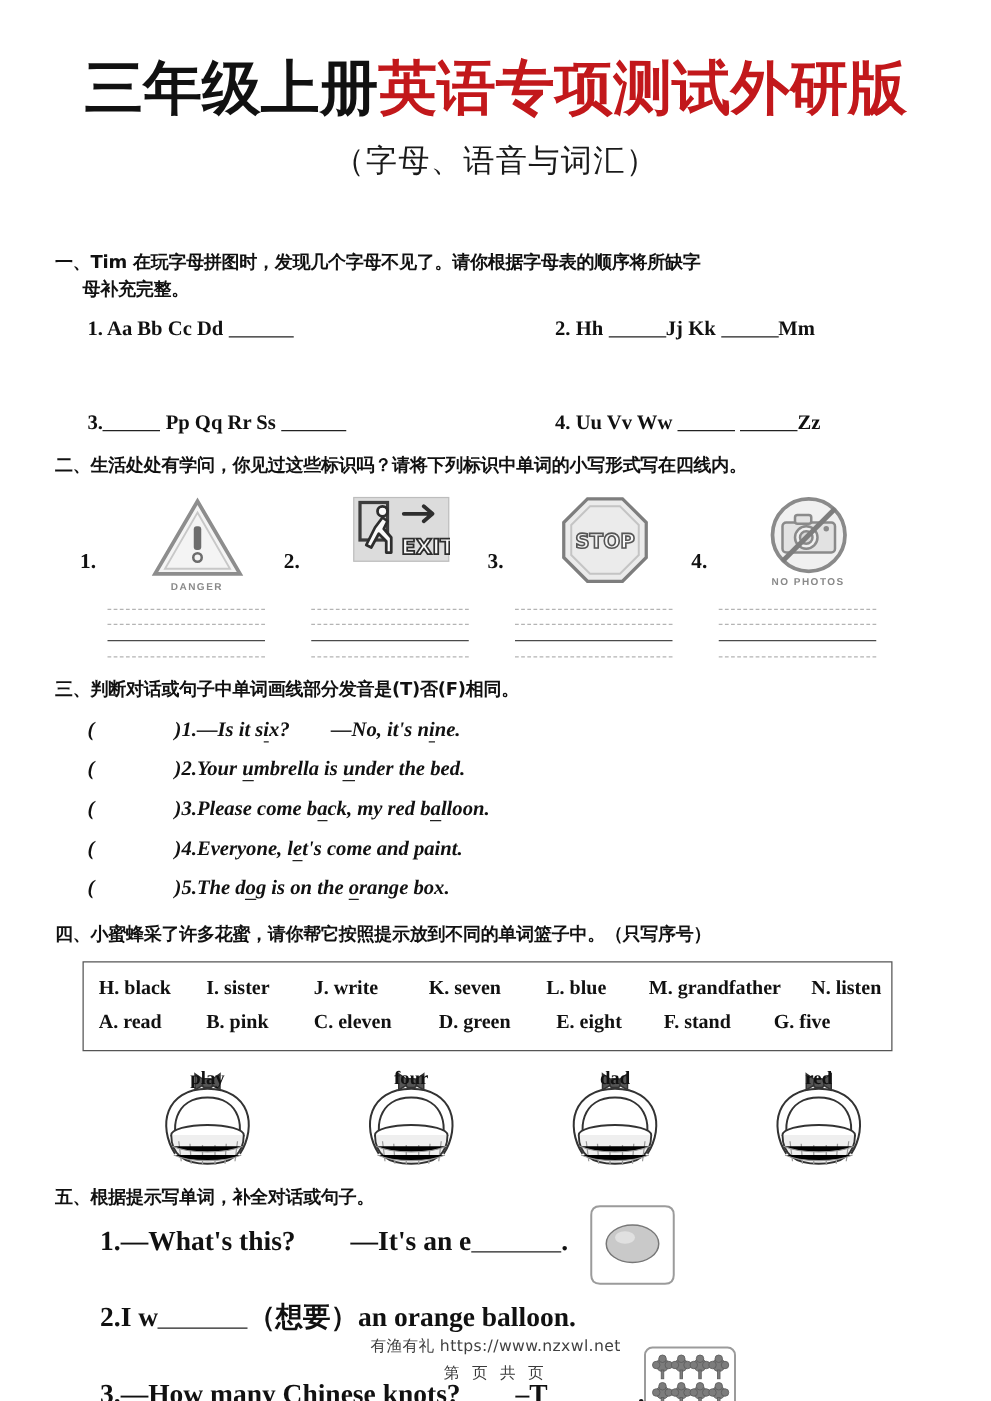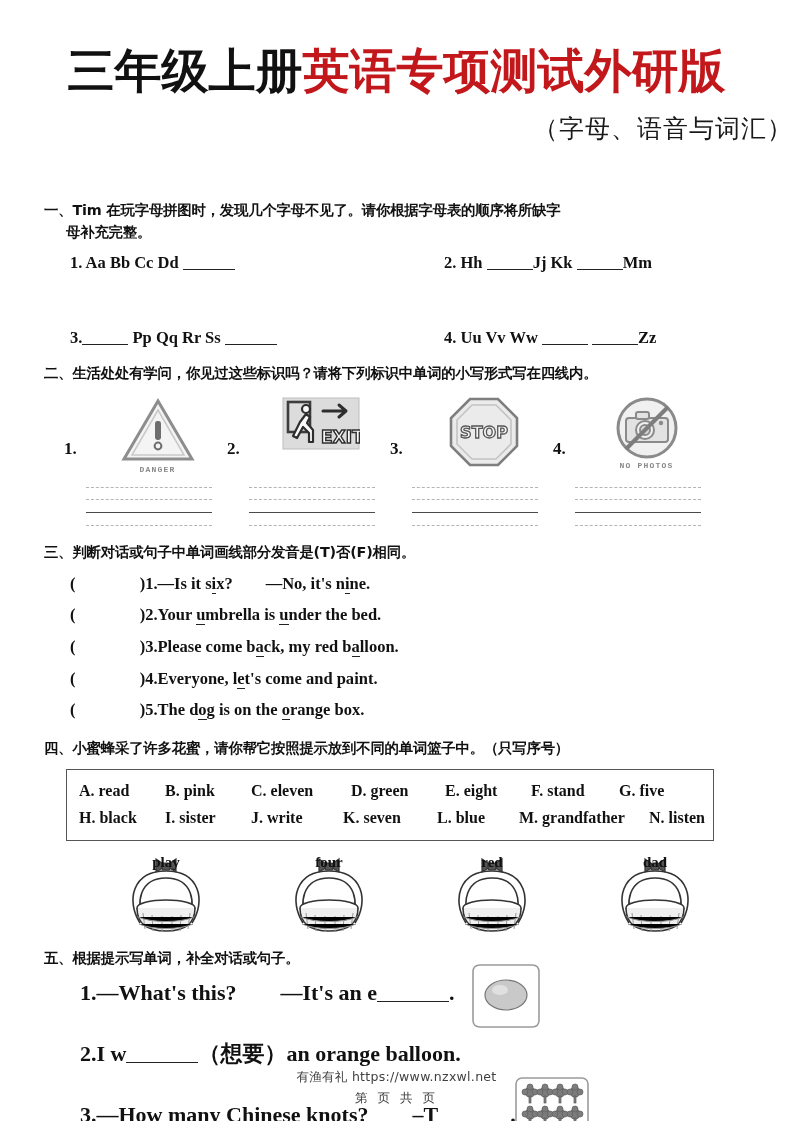--- a/index.html
+++ b/index.html
@@ -26,21 +26,20 @@
     margin-top: 23px;
   }
   .title-black { color:#111111; }
   .title-red { color:#C2181B; }
   .title-sub {
     font-family: Liberation Sans, sans-serif;
     font-size: 25px;
     color:#1a1a1a;
     margin-top: 14px;
     letter-spacing: 1px;
-    text-align: right;
   }
 
   
   .content { padding: 0 34px 0 44px; margin-top: 54px; }
   .sec-head {
     font-family: "DejaVu Sans", "Liberation Sans", sans-serif;
     font-weight: 700;
     font-size: 14.4px;
     line-height: 1.58;
     color:#111;
@@ -67,30 +66,30 @@
   
   .signs { display:flex; margin-top: 12px; padding-left: 20px; gap: 0; }
   .sign-cell { width:163px; display:flex; flex-direction:column; }
   .sign-top { display:flex; align-items:flex-start; height:86px; }
   .sign-num {
     font-family:"Liberation Serif", serif; font-weight:700; font-size:17px;
     width:24px; padding-top:42px; color:#111;
   }
   .sign-art { flex:1; display:flex; flex-direction:column; align-items:center; justify-content:flex-start; }
   .sign-cap {
-    font-family:Liberation Mono, monospace; font-size:8px; font-weight:700;
+    font-family:Liberation Sans, sans-serif; font-size:8px; font-weight:700;
     letter-spacing:1.2px; color:#8a8a8a; margin-top:2px;
   }
   .fourline { margin-top:4px; margin-left:22px; width:126px; height:40px; position:relative; }
   .fourline i { position:absolute; left:0; right:0; display:block; }
   .fourline i.d { border-top:1px dashed #b4b4b4; }
   .fourline i.s { border-top:1.3px solid #4a4a4a; }
 
   
-  .tf-list { margin-top:4px; padding-left:26px; }
+  .tf-list { margin-top:4px; padding-left:26px;font-style:italic; }
   .tf-row { font-family:"Liberation Serif", serif; font-size:16.5px; font-weight:700; line-height:1.92; white-space:nowrap; color:#111; }
   .paren { letter-spacing:30px; }
   .u { border-bottom:1.3px solid #222; }
 
   
   .wordbox {
     margin: 9px 0 0 22px; width: 648px;
     border:1.4px solid #555; padding: 7px 12px 8px 12px;
   }
   .wordrow { font-family:"Liberation Serif", serif; font-weight:700; font-size:16px; line-height:1.72; white-space:nowrap; color:#111; }
@@ -266,24 +265,24 @@
       </div>
       <div class="tf-row">
         <span class="paren">(&nbsp;</span><span>)</span><span>5.</span><span>The d</span><span class="u">o</span><span>g is on the </span><span class="u">o</span><span>range box.</span>
       </div>
     </div>
 
     <div class="sec-head" style="margin-top:11px;">四、小蜜蜂采了许多花蜜，请你帮它按照提示放到不同的单词篮子中。（只写序号）</div>
 
     <div class="wordbox">
       <div class="wordrow">
+        <span style="width:86px">H. black</span><span style="width:86px">I. sister</span><span style="width:92px">J. write</span><span style="width:94px">K. seven</span><span style="width:82px">L. blue</span><span style="width:130px">M. grandfather</span><span>N. listen</span>
+      </div>
+      <div class="wordrow">
         <span style="width:86px">A. read</span><span style="width:86px">B. pink</span><span style="width:100px">C. eleven</span><span style="width:94px">D. green</span><span style="width:86px">E. eight</span><span style="width:88px">F. stand</span><span>G. five</span>
-      </div>
-      <div class="wordrow">
-        <span style="width:86px">H. black</span><span style="width:86px">I. sister</span><span style="width:92px">J. write</span><span style="width:94px">K. seven</span><span style="width:82px">L. blue</span><span style="width:130px">M. grandfather</span><span>N. listen</span>
       </div>
     </div>
 
     <div class="baskets">
       <div class="basket-cell">
         <svg width="100" height="94" viewBox="0 0 100 94">
           <g fill="none" stroke="#333" stroke-width="1.6">
             <path d="M24 76 C10 54 16 24 50 24 C84 24 90 54 76 76"></path>
             <path d="M30 76 C18 56 24 31 50 31 C76 31 82 56 70 76"></path>
           </g>
@@ -349,21 +348,21 @@
           <g stroke="#999" stroke-width="1">
             <line x1="27" y1="66" x2="29" y2="82"></line>
               <line x1="36" y1="68" x2="37" y2="84"></line>
             <line x1="46" y1="69" x2="46" y2="85"></line>
               <line x1="56" y1="69" x2="56" y2="85"></line>
             <line x1="65" y1="68" x2="64" y2="84"></line>
               <line x1="74" y1="66" x2="72" y2="82"></line>
             <path d="M22 70 C35 76 65 76 78 70"></path>
               <path d="M23 77 C36 83 64 83 77 77"></path>
           </g>
-          <text x="50" y="20" text-anchor="middle" font-family="Liberation Serif, serif" font-size="15" font-weight="700" fill="#111">red</text>
+          <text x="50" y="20" text-anchor="middle" font-family="Liberation Serif, serif" font-size="15" font-weight="700" fill="#111">dad</text>
         </svg>
       </div>
       <div class="basket-cell">
         <svg width="100" height="94" viewBox="0 0 100 94">
           <g fill="none" stroke="#333" stroke-width="1.6">
             <path d="M24 76 C10 54 16 24 50 24 C84 24 90 54 76 76"></path>
             <path d="M30 76 C18 56 24 31 50 31 C76 31 82 56 70 76"></path>
           </g>
           <g fill="#555" stroke="#333" stroke-width="1.2">
             <path d="M40 12 L50 19 L40 25 Z"></path>
@@ -375,21 +374,21 @@
           <g stroke="#999" stroke-width="1">
             <line x1="27" y1="66" x2="29" y2="82"></line>
               <line x1="36" y1="68" x2="37" y2="84"></line>
             <line x1="46" y1="69" x2="46" y2="85"></line>
               <line x1="56" y1="69" x2="56" y2="85"></line>
             <line x1="65" y1="68" x2="64" y2="84"></line>
               <line x1="74" y1="66" x2="72" y2="82"></line>
             <path d="M22 70 C35 76 65 76 78 70"></path>
               <path d="M23 77 C36 83 64 83 77 77"></path>
           </g>
-          <text x="50" y="20" text-anchor="middle" font-family="Liberation Serif, serif" font-size="15" font-weight="700" fill="#111">dad</text>
+          <text x="50" y="20" text-anchor="middle" font-family="Liberation Serif, serif" font-size="15" font-weight="700" fill="#111">red</text>
         </svg>
       </div>
     </div>
 
     <div class="sec-head" style="margin-top:6px;">五、根据提示写单词，补全对话或句子。</div>
 
     <div class="s5">
 
       <div class="pic-egg">
         <svg width="74" height="68" viewBox="0 0 74 68">

